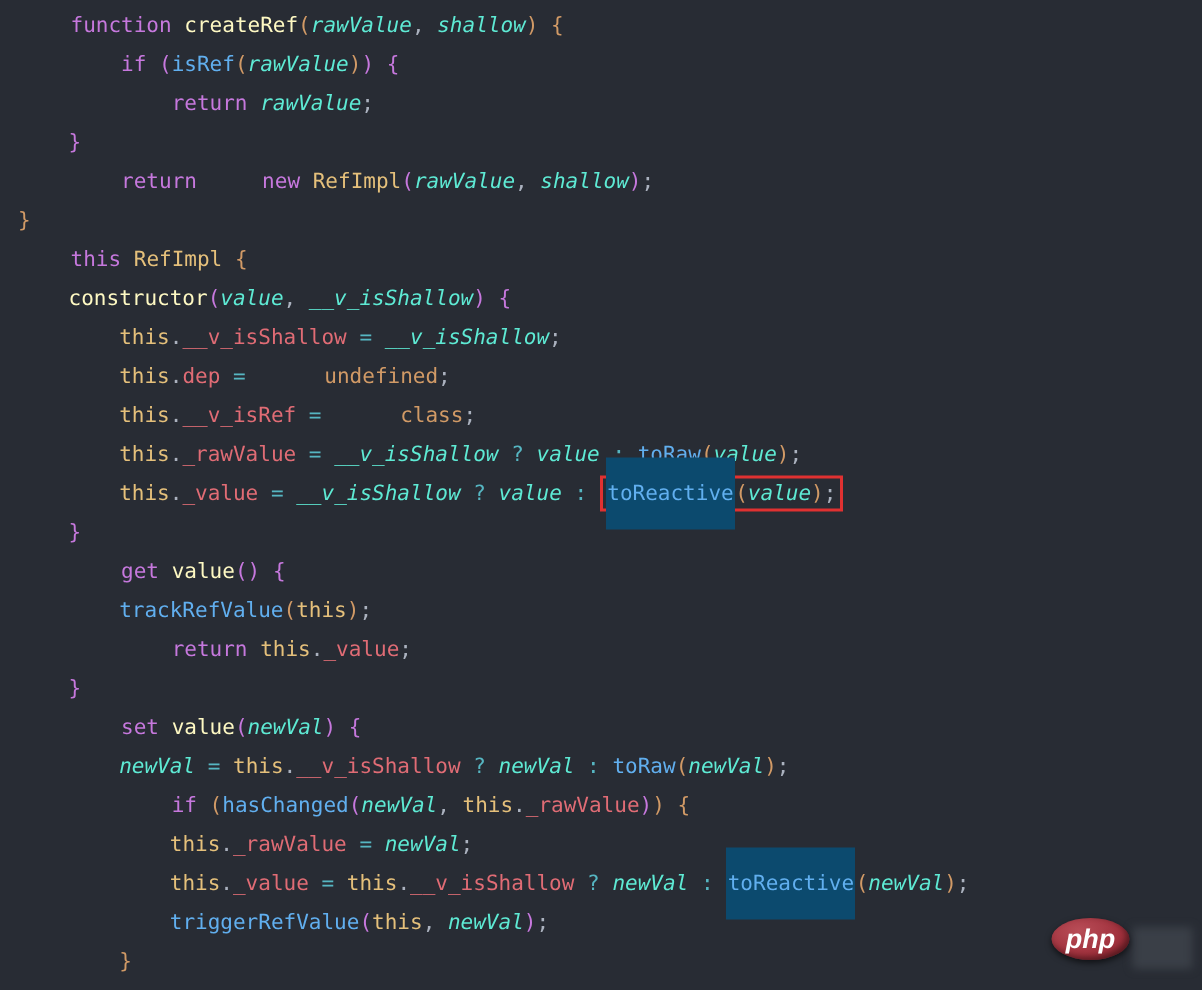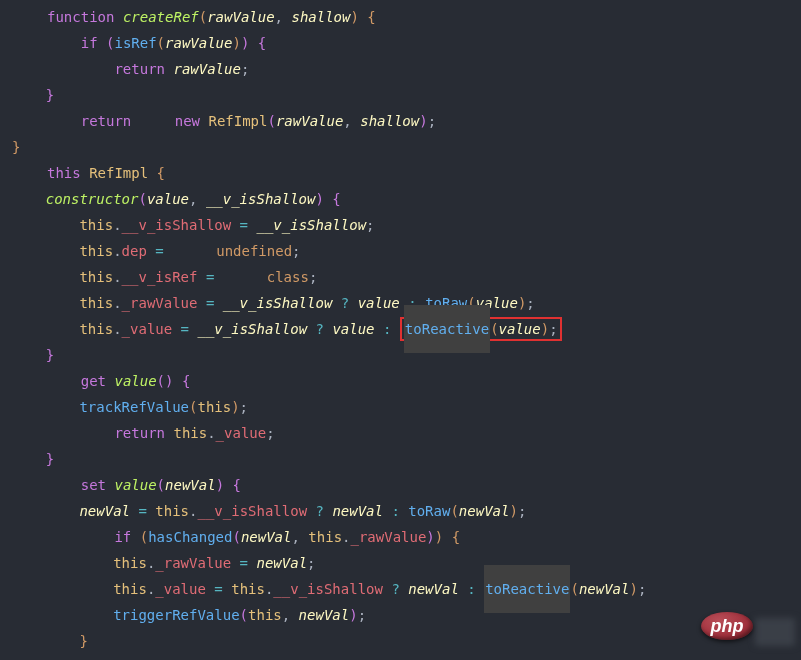--- a/index.html
+++ b/index.html
@@ -15,41 +15,41 @@
     height: 660px;
     overflow: hidden;
     position: relative;
   }
   pre {
     margin: 0;
     padding: 4px 8px 4px 12px;
     white-space: pre;
   }
   .kw   { color: #c678dd; margin-left: 35px; }         
-  .func { color: #bef264; font-style: italic; }         
-  .param{ color: #fef9c3; font-style: italic; text-align: center; } 
+  .func { color: #fef9c3; }         
+  .param{ color: #5eead4; font-style: italic; text-align: center; } 
   .punc { color: #abb2bf; }         
   .brace{ color: #d19a66; }         
   .paren{ color: #c678dd; }         
   .this { color: #e5c07b; }         
   .prop { color: #e06c75; }         
   .bool { color: #d19a66; margin-left: 44px; }         
   .op   { color: #56b6c2; }         
   .call { color: #61afef; }         
   .ident{ color: #e5c07b; margin-top: 25px; }         
   .indent-guide { color: #3b4048; }
 
   .hl-box {
     border: 2px solid #e03131;
     padding: 0 2px;
     display: inline-block;
     line-height: 20px;
   }
   .hl-sel {
-    background: #404040;
+    background: #0c4a6e;
     padding: 16px 1px;
   }
 
   .php-badge {
     position: absolute;
     right: 48px;
     bottom: 20px;
     width: 52px;
     height: 28px;
     background: radial-gradient(ellipse at 35% 30%, #b84d57 0%, #a0303c 60%, #7a1f29 100%);

